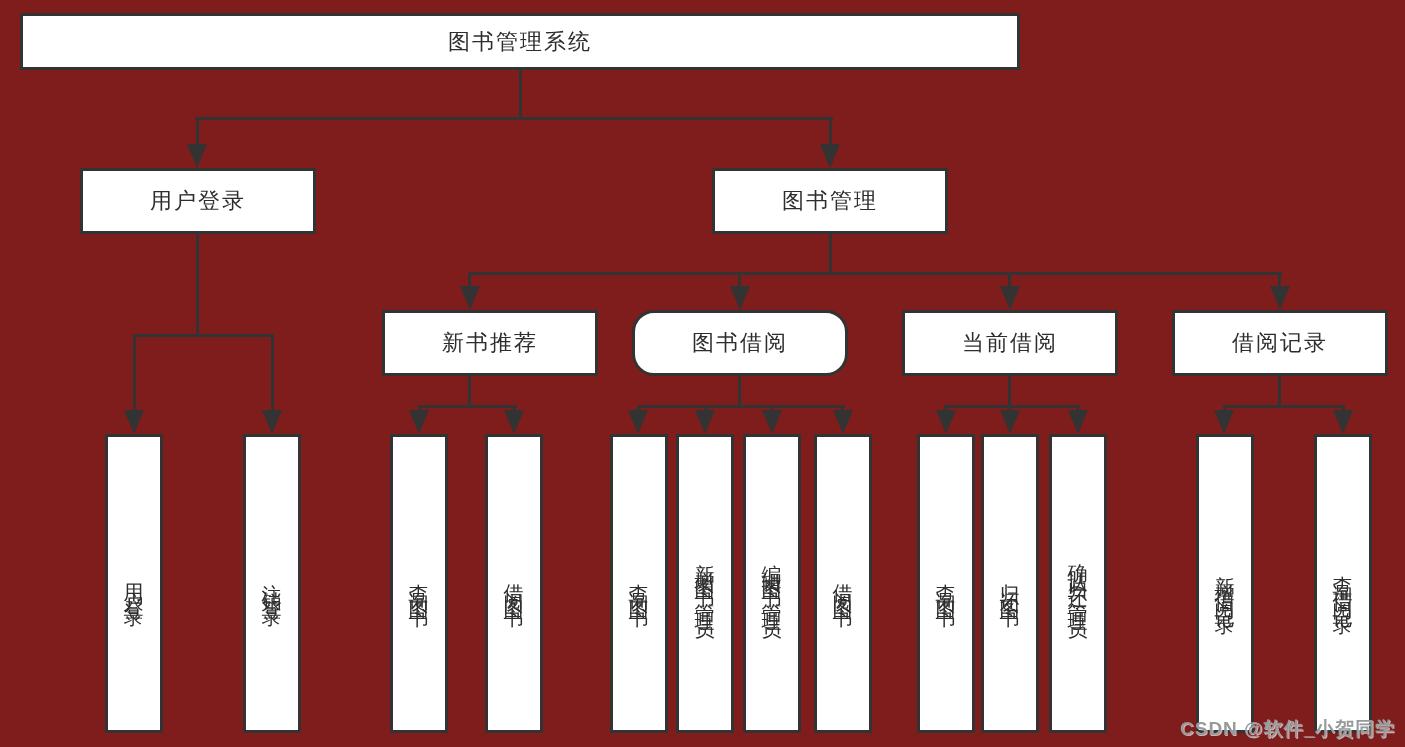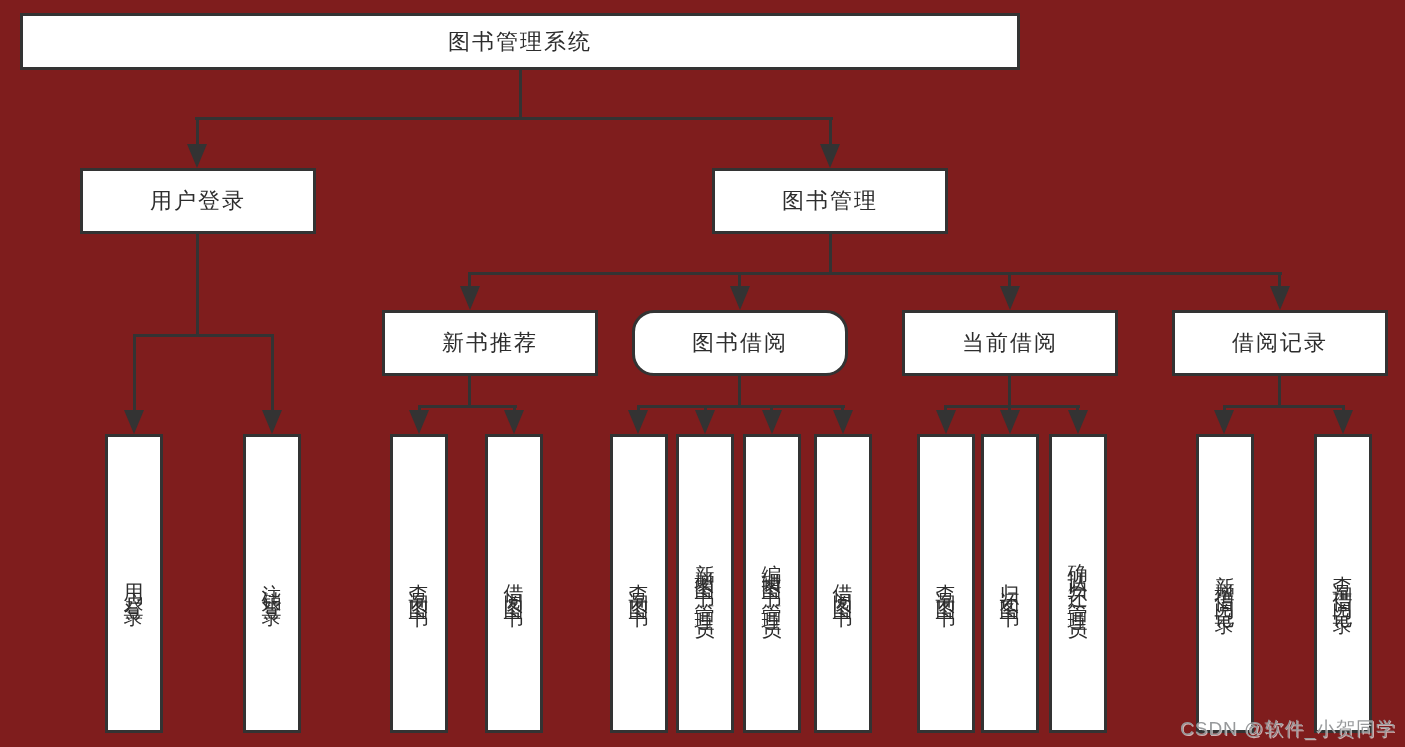--- a/index.html
+++ b/index.html
@@ -44,21 +44,21 @@
     border-left:10px solid transparent;
     border-right:10px solid transparent;
     border-top:24px solid var(--line);
   }
   .watermark{
     position:absolute;
     left:1180px;top:716px;
     font-size:19px;letter-spacing:1px;
     color:#97999b;
     text-shadow:1px 1px 0 rgba(255,255,255,0.65);
-    z-index:5;white-space:nowrap;
+    z-index:5;white-space:nowrap;font-weight:bold;
   }
 </style>
 </head>
 <body>
 
 <div class="canvas">
 
   <div class="hbox" style="left:20px;top:13px;width:1000px;height:57px;">
     <span>图书管理系统</span>
   </div>

